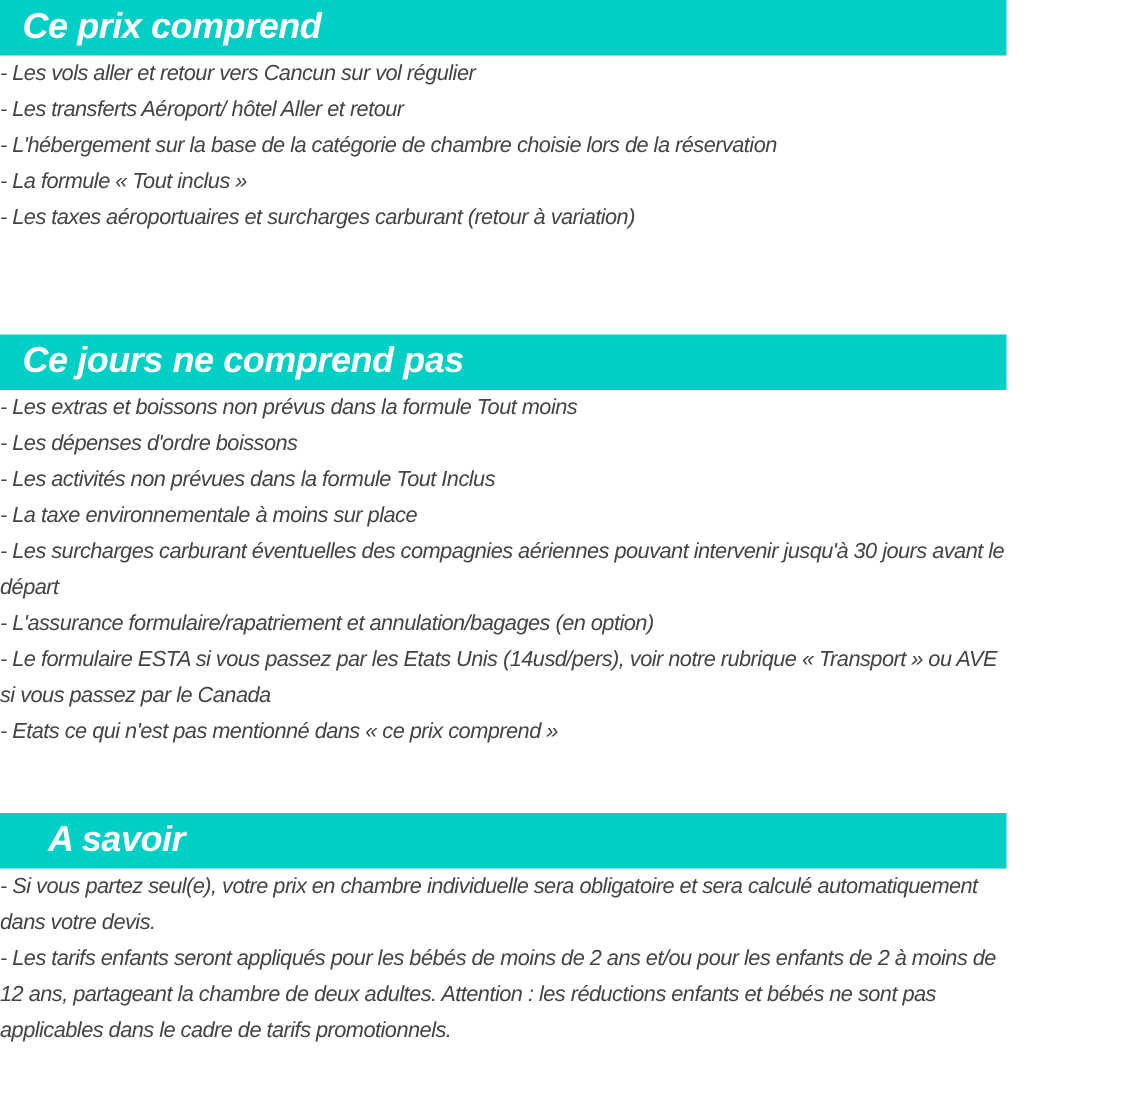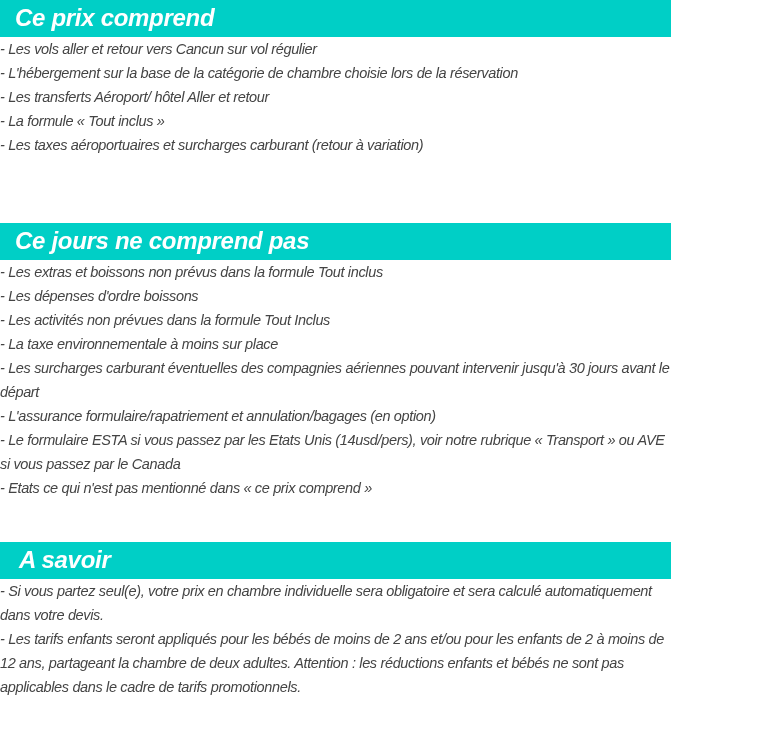--- a/index.html
+++ b/index.html
@@ -52,44 +52,44 @@
   </style>
 </head>
 <body>
 
 <div class="section" id="sec1">
   <div class="section-header">
     <h2 class="section-title" style="margin:0">Ce prix comprend</h2>
   </div>
   <div class="section-body">
     <p class="line">- Les vols aller et retour vers Cancun sur vol régulier</p>
+    <p class="line">- Les transferts Aéroport/ hôtel Aller et retour</p>
     <p class="line">- L'hébergement sur la base de la catégorie de chambre choisie lors de la réservation</p>
-    <p class="line">- Les transferts Aéroport/ hôtel Aller et retour</p>
     <p class="line">- La formule « Tout inclus »</p>
     <p class="line">- Les taxes aéroportuaires et surcharges carburant (retour à variation)</p>
   </div>
 </div>
 
 <div class="section" id="sec2">
   <div class="section-header">
     <h2 class="section-title" style="margin:0">Ce jours ne comprend pas</h2>
   </div>
   <div class="section-body">
-    <p class="line">- Les extras et boissons non prévus dans la formule Tout inclus</p>
+    <p class="line">- Les extras et boissons non prévus dans la formule Tout moins</p>
     <p class="line">- Les dépenses d'ordre boissons</p>
     <p class="line">- Les activités non prévues dans la formule Tout Inclus</p>
     <p class="line">- La taxe environnementale à moins sur place</p>
     <p class="line">- Les surcharges carburant éventuelles des compagnies aériennes pouvant intervenir jusqu'à 30 jours avant le départ</p>
     <p class="line">- L'assurance formulaire/rapatriement et annulation/bagages (en option)</p>
     <p class="line">- Le formulaire ESTA si vous passez par les Etats Unis (14usd/pers), voir notre rubrique « Transport » ou AVE si vous passez par le Canada</p>
     <p class="line">- Etats ce qui n'est pas mentionné dans « ce prix comprend »</p>
   </div>
 </div>
 
 <div class="section" id="sec3">
   <div class="section-header">
-    <h2 class="section-title" style="margin:4px">A savoir</h2>
+    <h2 class="section-title" style="margin:17px">A savoir</h2>
   </div>
   <div class="section-body">
     <p class="line">- Si vous partez seul(e), votre prix en chambre individuelle sera obligatoire et sera calculé automatiquement dans votre devis.</p>
     <p class="line">- Les tarifs enfants seront appliqués pour les bébés de moins de 2 ans et/ou pour les enfants de 2 à moins de 12 ans, partageant la chambre de deux adultes. Attention : les réductions enfants et bébés ne sont pas applicables dans le cadre de tarifs promotionnels.</p>
   </div>
 </div>
 
 </body></html>

